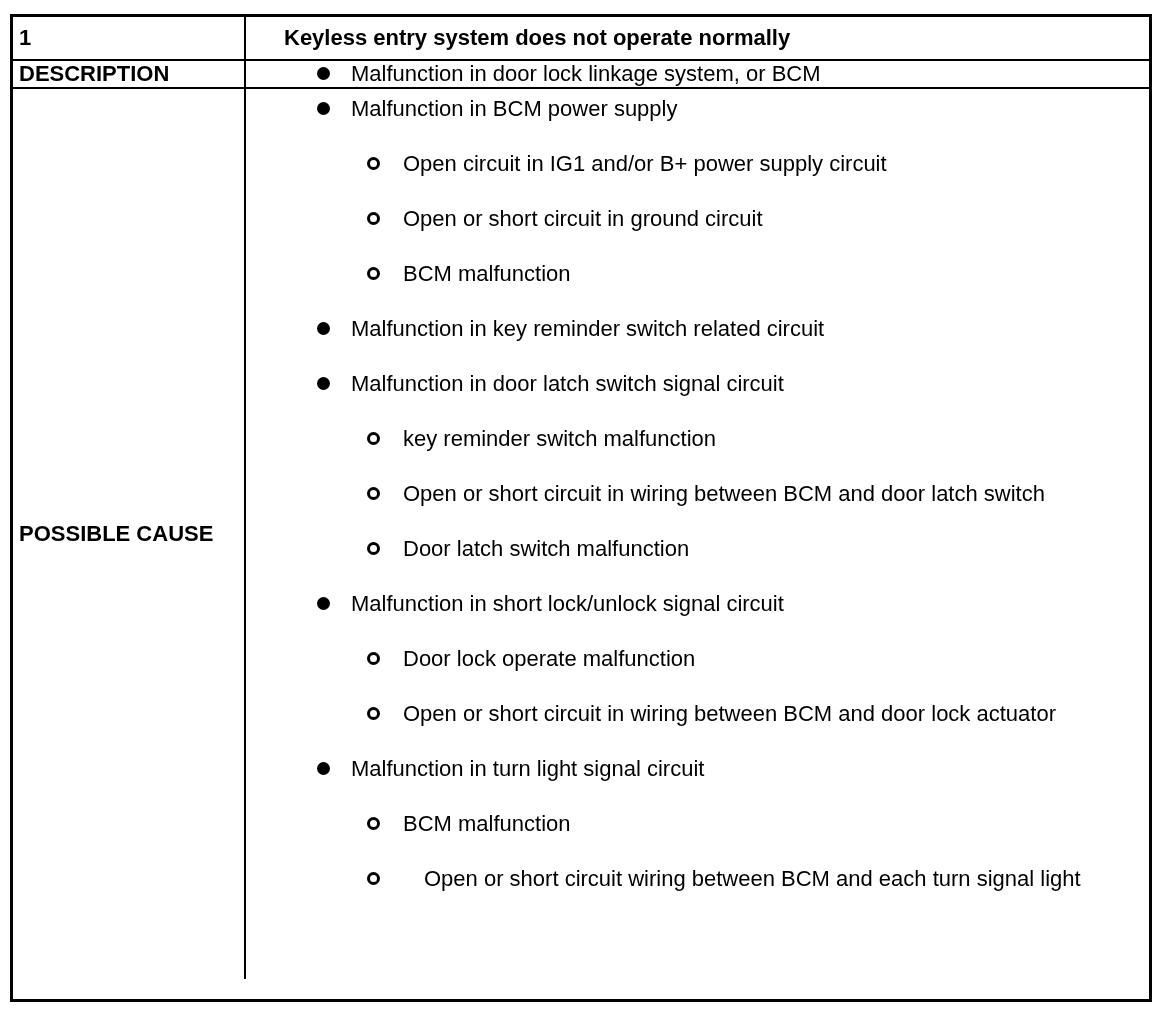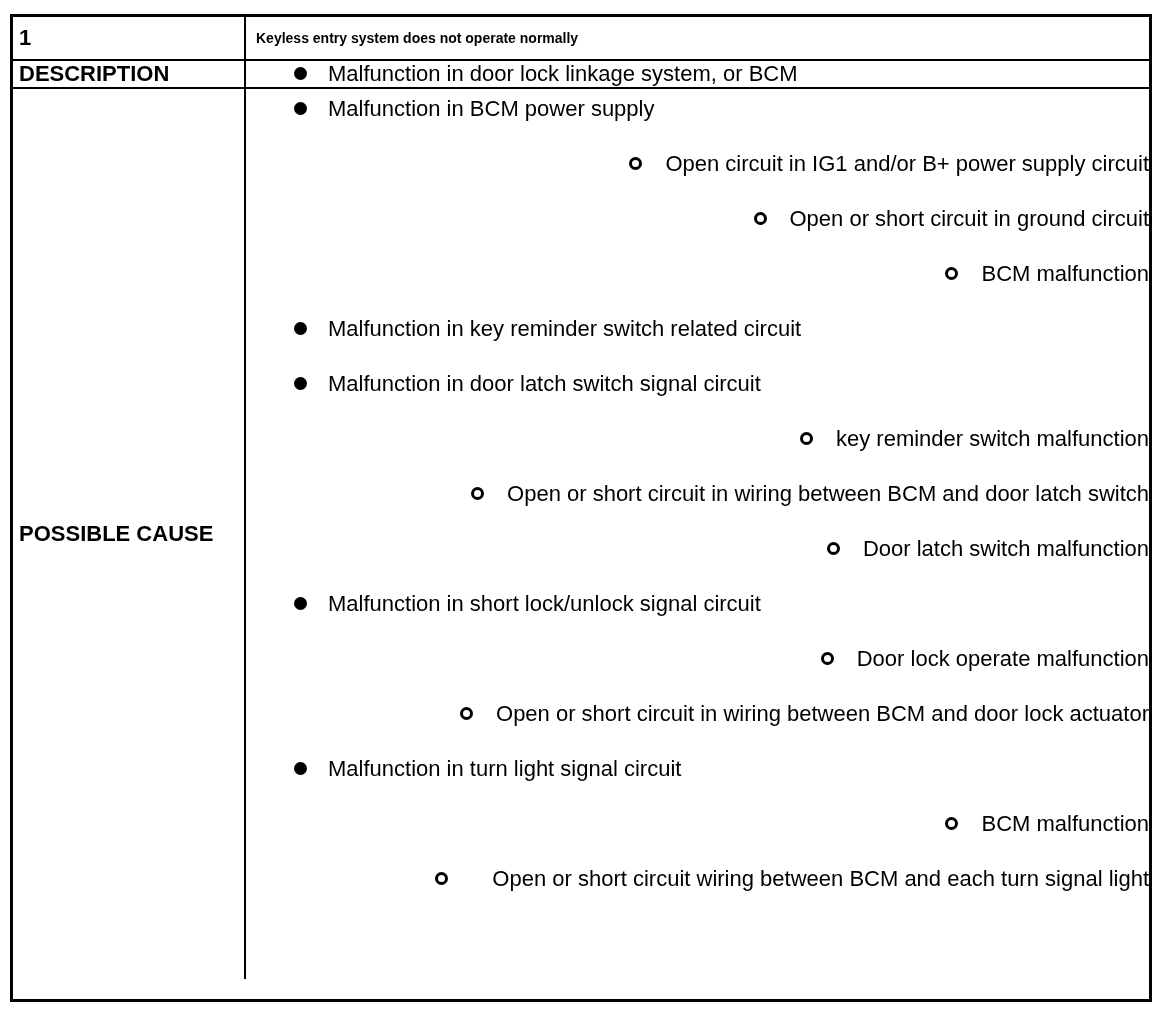--- a/index.html
+++ b/index.html
@@ -30,28 +30,28 @@
   .cell-body {
     flex: 1 1 auto;
     display: flex; flex-direction: column;
     font-size: 22px;
   }
   .cell-body.vcenter { justify-content: center; }
   .cell-title {
     flex: 1 1 auto;
     display: flex; align-items: center;
     padding-left: 10px;
-    font-weight: bold; font-size: 14px;
+    font-weight: bold; font-size: 22px; margin-left: 28px;
   }
   .list { padding-top: 5px; }
   .item { display: flex; line-height: 30px; }
   .list .item { margin-bottom: 25px; }
   .list .item:last-child { margin-bottom: 0; gap: 21px; }
-  .item.l1 { padding-left: 48px; }
-  .item.l2 { padding-left: 121px; justify-content: flex-end; }
+  .item.l1 { padding-left: 48px; margin-left: 23px; }
+  .item.l2 { padding-left: 121px; }
   .b1 {
     flex: 0 0 13px; width: 13px; height: 13px;
     margin-top: 8px; margin-right: 21px;
     border-radius: 50%; background: #000000;
   }
   .b2 {
     flex: 0 0 13px; width: 13px; height: 13px;
     margin-top: 8px; margin-right: 23px;
     border-radius: 50%; border: 3px solid #000000;
     background: #ffffff;

